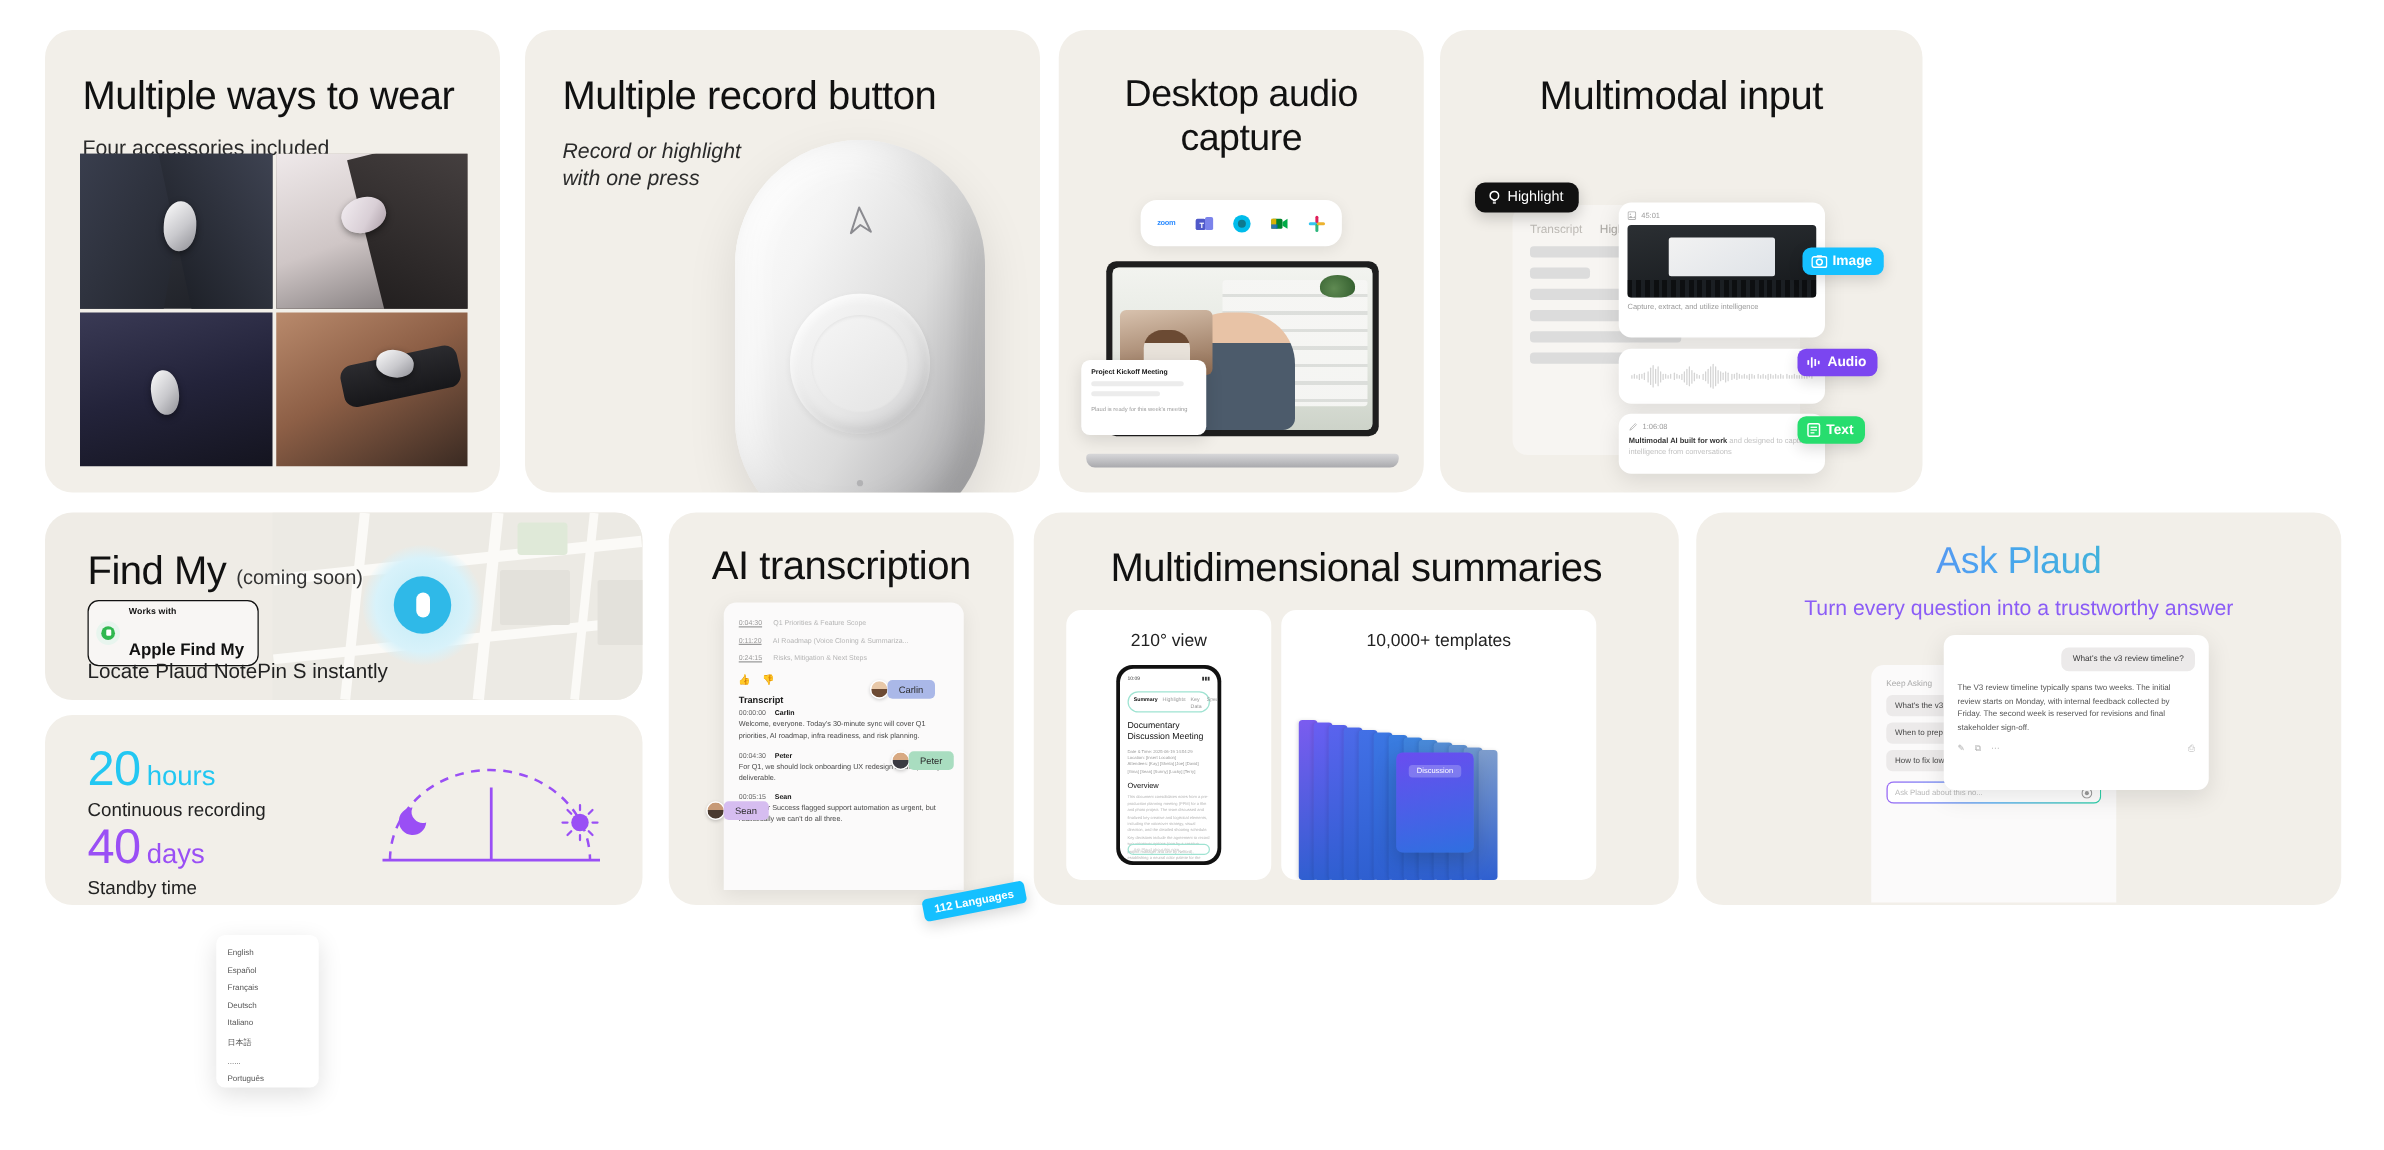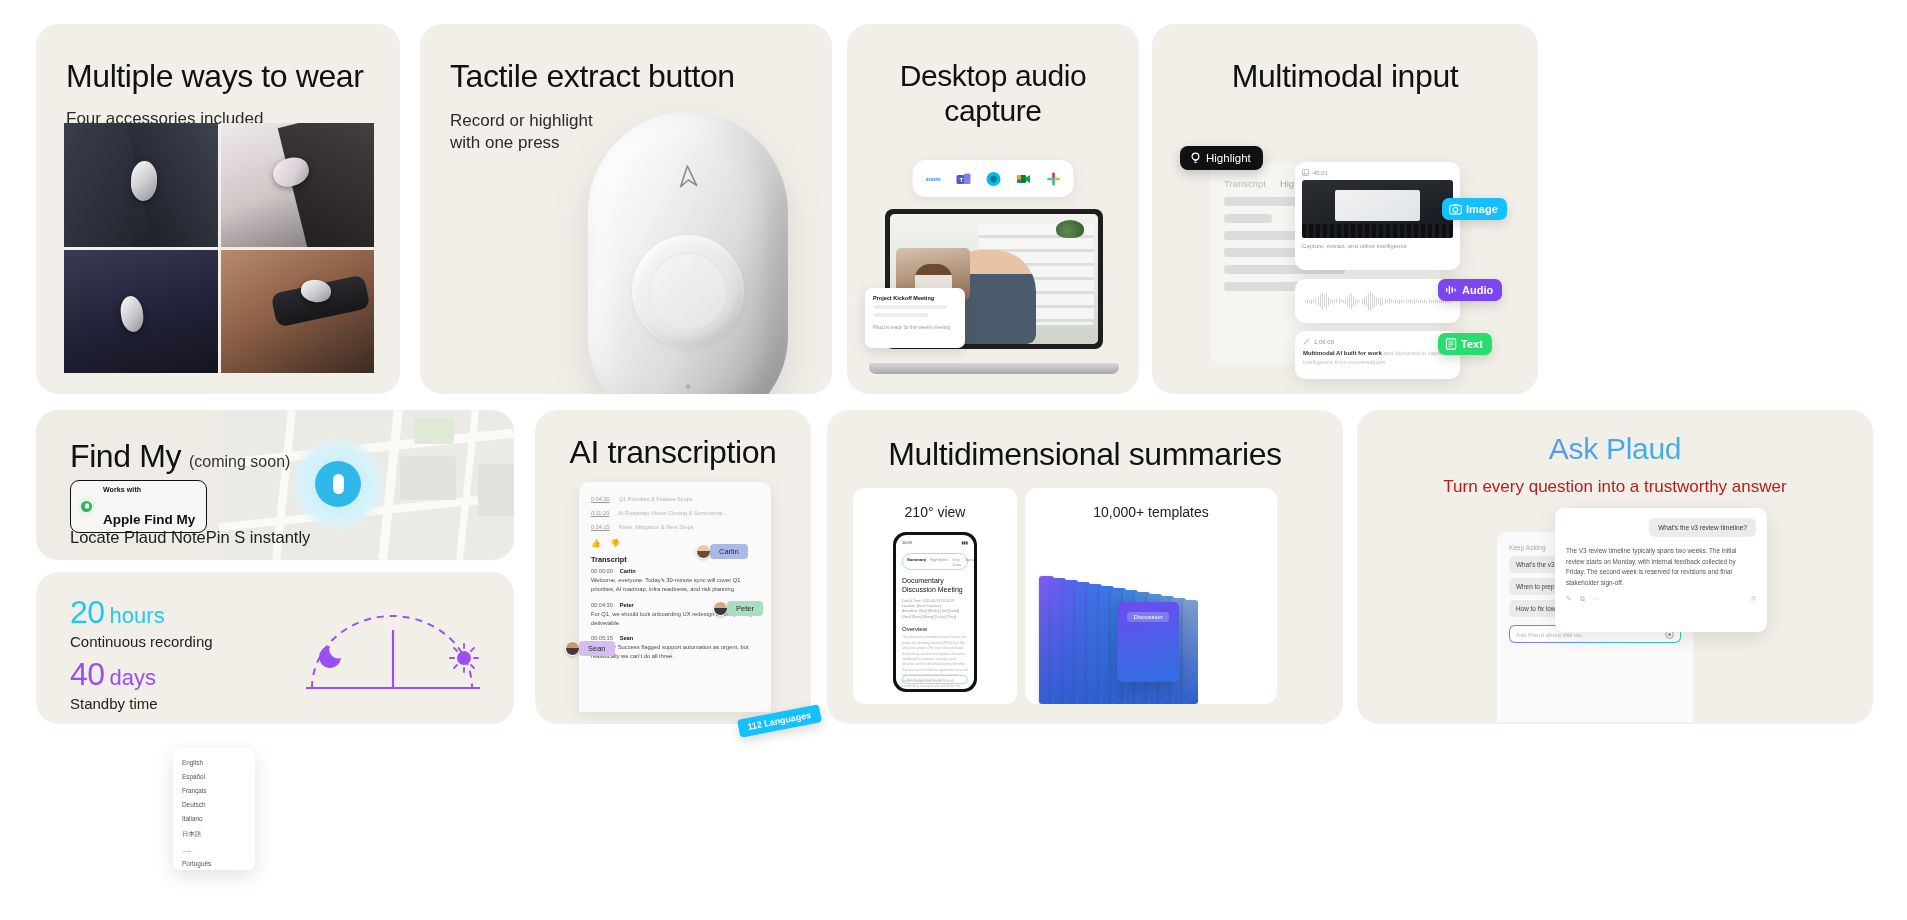--- a/index.html
+++ b/index.html
@@ -41,21 +41,21 @@
                    background:linear-gradient(110deg,#3b4050,#23262e); transform:rotate(10deg); }
   .collar:after { content:""; position:absolute; right:-16%; top:-16%; width:66%; height:132%;
                   background:linear-gradient(250deg,#434858,#1c1f26); transform:rotate(-12deg); }
   .shirt-w { position:absolute; inset:0; background:linear-gradient(160deg,#efe9ea,#cfc6c6 50%,#6f6a6b); }
   .shirt-w:after { content:""; position:absolute; right:-18%; top:-8%; width:70%; height:120%;
                    background:linear-gradient(220deg,#4a4444,#1e1b1b); transform:rotate(-14deg); }
 
   
   #c-tactile { left:420px; top:24px; width:412px; height:370px; }
   #c-tactile .t { margin:34px 0 0 30px; }
-  #c-tactile .s { margin:14px 12px 0 30px; }
+  #c-tactile .s { margin:14px 12px 0 30px;font-style:italic; }
   .device { position:absolute; left:168px; top:88px; width:200px; height:320px;
             border-radius:100px 100px 96px 96px;
             background:linear-gradient(118deg,#ffffff 0%,#f4f4f4 28%,#dcdcdc 58%,#b9b9bb 82%,#9a9a9d 100%);
             box-shadow:inset -14px -10px 34px rgba(0,0,0,.16), inset 12px 10px 28px rgba(255,255,255,.9),
                        0 16px 40px rgba(0,0,0,.10); }
   .device .rec { position:absolute; left:50%; top:56%; width:112px; height:112px; transform:translate(-50%,-50%);
                  border-radius:50%; background:linear-gradient(135deg,#fafafa,#e6e6e6 60%,#cfcfd1);
                  box-shadow:inset 2px 3px 8px rgba(255,255,255,.9), inset -3px -4px 10px rgba(0,0,0,.12),
                             0 2px 6px rgba(0,0,0,.06); }
   .device .rec:after { content:""; position:absolute; inset:17px; border-radius:50%;
@@ -166,21 +166,21 @@
   .afm .ic b:after{ content:""; position:absolute; left:50%; top:50%; width:4px; height:5px;
              transform:translate(-50%,-50%); background:#fff; border-radius:1px; }
   .afm .tx { line-height:1; }
   .afm .tx small { display:block; font-size:7px; font-weight:700; color:#111; letter-spacing:.1px; }
   .afm .tx strong { display:block; font-size:13.5px; font-weight:700; color:#111; margin-top:20px; }
   #c-find .loc { position:absolute; left:34px; top:118px; font-size:16.5px; color:#222; }
 
   
   #c-batt { left:36px; top:572px; width:478px; height:152px; }
   .stat { position:absolute; left:34px; }
-  .stat .big { font-size:32px; font-weight:400; letter-spacing:-.5px; }
+  .stat .big { font-size:39px; font-weight:400; letter-spacing:-.5px; }
   .stat .unit { font-size:22px; font-weight:400; margin-left:5px; }
   .stat .lbl { font-size:15px; color:#222; margin-top:2px; }
   #s1 { top:22px; } #s1 .big,#s1 .unit { color:#22c7f2; }
   #s2 { top:84px; } #s2 .big,#s2 .unit { color:#9a4ff5; }
   .arc { position:absolute; right:26px; top:30px; width:190px; height:96px; }
 
   
   #c-ai { left:535px; top:410px; width:276px; height:314px; }
   #c-ai .t { margin:24px auto 0; width:92%; }
   .ai-panel { position:absolute; left:44px; top:72px; width:192px; height:230px; background:#fbfafa;
@@ -234,21 +234,21 @@
          background:linear-gradient(170deg,#6a4df0,#2f6fe0); box-shadow:0 6px 18px rgba(0,0,0,.2);
          display:flex; align-items:flex-start; justify-content:center; }
   .tpl-front span { margin-top:10px; font-size:6px; color:#fff; background:rgba(255,255,255,.22);
          padding:2px 6px; border-radius:3px; }
 
   
   #c-ask { left:1357px; top:410px; width:516px; height:314px; }
   .ask-t { text-align:center; margin-top:22px; font-size:30px; font-weight:400; letter-spacing:-.3px;
            background:linear-gradient(90deg,#8b6bf5 0%,#4aa3f0 45%,#2fd0b0 100%);
            -webkit-background-clip:text; background-clip:text; color:transparent; }
-  .ask-s { text-align:center; margin-top:10px; font-size:17px; color:#b91c1c; line-height:1.35; }
+  .ask-s { text-align:center; margin-top:10px; font-size:17px; color:#8b5cf6; line-height:1.35; }
   .ask-panel { position:absolute; left:140px; top:122px; width:196px; height:190px; background:#fbfafa;
                border-radius:10px 10px 0 0; padding:12px 12px 0; overflow:hidden; }
   .ask-k { font-size:6.6px; color:#a9a9a9; }
   .chip { margin-top:5px; background:#eceaea; border-radius:5px; font-size:6.4px; color:#444;
           padding:5px 7px; display:inline-block; }
   .ask-in { margin-top:8px; border:1.3px solid transparent; border-radius:6px; height:18px;
             background:linear-gradient(#fff,#fff) padding-box,
                        linear-gradient(90deg,#9b6bf5,#49a6ef,#2fd0a8) border-box;
             display:flex; align-items:center; justify-content:space-between; padding:0 6px;
             font-size:6.2px; color:#b9b9b9; }
@@ -283,21 +283,21 @@
           <div class="pin p3"></div>
         </div>
       <div class="ph d">
         <div class="strap"></div>
           <div class="pin p4"></div>
       </div>
     </div>
   </div>
 
   <div class="card" id="c-tactile">
-    <div class="h1 t">Tactile extract button</div>
+    <div class="h1 t">Multiple record button</div>
     <div class="sub s" style="white-space:pre-line">Record or highlight
 with one press</div>
     <div class="device">
       <div class="logoA">
         <svg width="22" height="24" viewBox="0 0 22 24">
             <path d="M11 2 L19 22 L11 16 L3 22 Z" fill="none" stroke="#8b8b90" stroke-width="1.6" stroke-linejoin="round"></path>
           </svg>
       </div>
       <div class="rec"></div>
       <div class="mic"></div>

